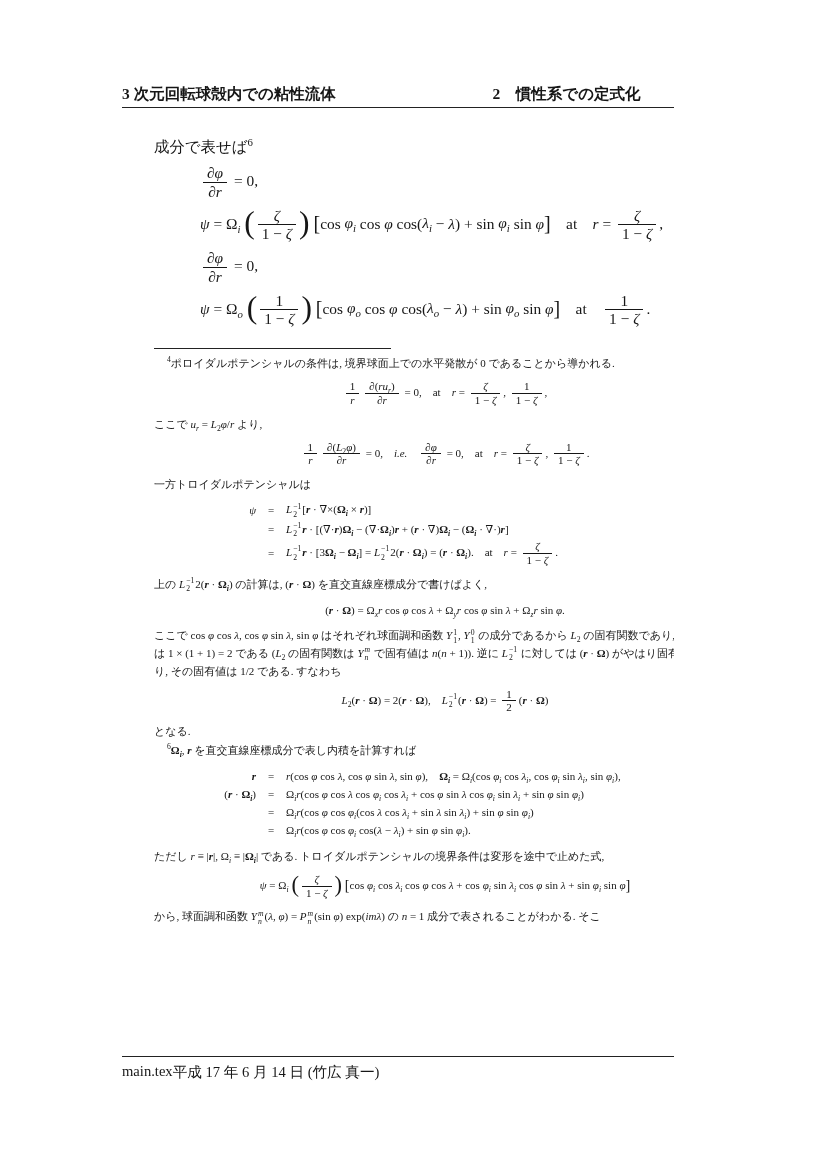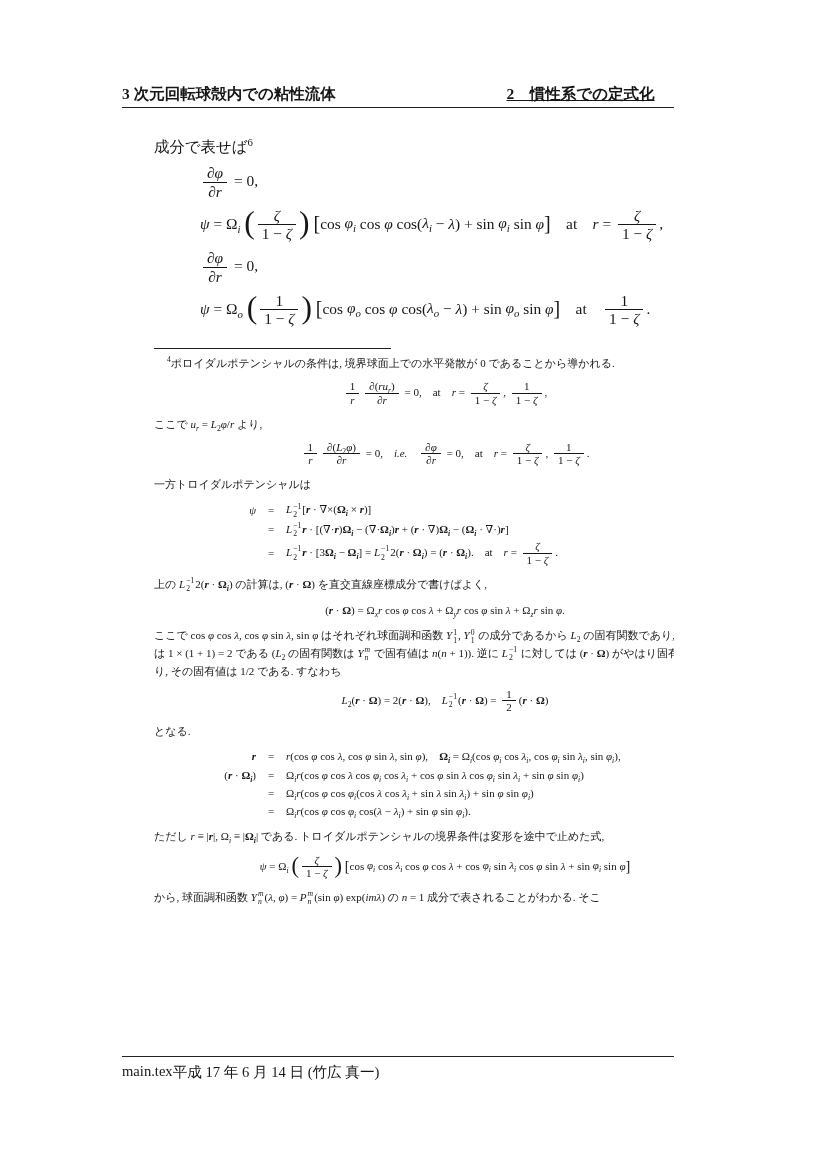--- a/index.html
+++ b/index.html
@@ -3,21 +3,21 @@
 <meta charset="utf-8">
 <style>
   html,body{margin:0;padding:0;background:#fff;}
   .page{position:relative;width:674px;height:1169px;background:#ffffff;overflow:hidden;
         font-family:"Liberation Serif","DejaVu Serif",serif;color:#161616;}
 
   
   .hdr{position:absolute;top:84px;left:122px;width:582px;display:flex;align-items:baseline;
        font-weight:bold;font-size:15.5px;}
   .hdr-left{flex:1;}
-  .hdr-right{display:flex;gap:34px;text-decoration:underline;}
+  .hdr-right{display:flex;gap:48px;}
   .hrule{position:absolute;top:107px;left:122px;width:582px;border-top:1.4px solid #222;}
 
   
   .main{position:absolute;top:136px;left:122px;width:582px;font-size:15.4px;line-height:1.45;margin-left:32px;}
   .lead{margin:0 0 4px 0;}
 
   
   .eqrow{display:flex;align-items:center;margin:6px 0;}
   .eqbody{flex:1;margin-left:46px;}
   .eqnum{text-align:right;min-width:34px;}
@@ -112,20 +112,21 @@
         </div>
       </div>
       <p>上の <i>L</i><span class="stk"><span>−1</span><span>2</span></span>2(<b><i>r</i></b> · <b>Ω</b><sub><b><i>i</i></b></sub>) の計算は, (<b><i>r</i></b> · <b>Ω</b>) を直交直線座標成分で書けばよく,</p>
       <div class="ceq">(<b><i>r</i></b> · <b>Ω</b>) = Ω<sub><i>x</i></sub><i>r</i> cos <i>φ</i> cos <i>λ</i> + Ω<sub><i>y</i></sub><i>r</i> cos <i>φ</i> sin <i>λ</i> + Ω<sub><i>z</i></sub><i>r</i> sin <i>φ</i>.</div>
       <p>ここで cos <i>φ</i> cos <i>λ</i>, cos <i>φ</i> sin <i>λ</i>, sin <i>φ</i> はそれぞれ球面調和函数 <i>Y</i><span class="stk"><span>1</span><span>1</span></span>, <i>Y</i><span class="stk"><span>0</span><span>1</span></span> の成分であるから <i>L</i><sub>2</sub> の固有関数であり, その固有値は 1 × (1 + 1) = 2 である (<i>L</i><sub>2</sub> の固有関数は <i>Y</i><span class="stk"><span><i>m</i></span><span><i>n</i></span></span> で固有値は <i>n</i>(<i>n</i> + 1)). 逆に <i>L</i><span class="stk"><span>−1</span><span>2</span></span> に対しては (<b><i>r</i></b> · <b>Ω</b>) がやはり固有関数であり, その固有値は 1/2 である. すなわち</p>
       <div class="ceq"><i>L</i><sub>2</sub>(<b><i>r</i></b> · <b>Ω</b>) = 2(<b><i>r</i></b> · <b>Ω</b>), <i>L</i><span class="stk"><span>−1</span><span>2</span></span>(<b><i>r</i></b> · <b>Ω</b>) = <span class="frac"><span class="n">1</span><span class="d">2</span></span>(<b><i>r</i></b> · <b>Ω</b>)</div>
       <p>となる.</p>
     </section>
 
     <section class="fn">
+      <p class="indent"><sup>6</sup><b>Ω</b><sub><b><i>i</i></b></sub>, <b><i>r</i></b> を直交直線座標成分で表し内積を計算すれば</p>
       <div class="align">
         <div class="arow">
           <span class="alhs"><b><i>r</i></b></span>
           <span class="arel">=</span>
           <span class="arhs"><i>r</i>(cos <i>φ</i> cos <i>λ</i>, cos <i>φ</i> sin <i>λ</i>, sin <i>φ</i>), <b>Ω</b><sub><b><i>i</i></b></sub> = Ω<sub><i>i</i></sub>(cos <i>φ<sub>i</sub></i> cos <i>λ<sub>i</sub></i>, cos <i>φ<sub>i</sub></i> sin <i>λ<sub>i</sub></i>, sin <i>φ<sub>i</sub></i>),</span>
         </div>
         <div class="arow">
           <span class="alhs">(<b><i>r</i></b> · <b>Ω</b><sub><b><i>i</i></b></sub>)</span>
           <span class="arel">=</span>
           <span class="arhs">Ω<sub><i>i</i></sub><i>r</i>(cos <i>φ</i> cos <i>λ</i> cos <i>φ<sub>i</sub></i> cos <i>λ<sub>i</sub></i> + cos <i>φ</i> sin <i>λ</i> cos <i>φ<sub>i</sub></i> sin <i>λ<sub>i</sub></i> + sin <i>φ</i> sin <i>φ<sub>i</sub></i>)</span>

